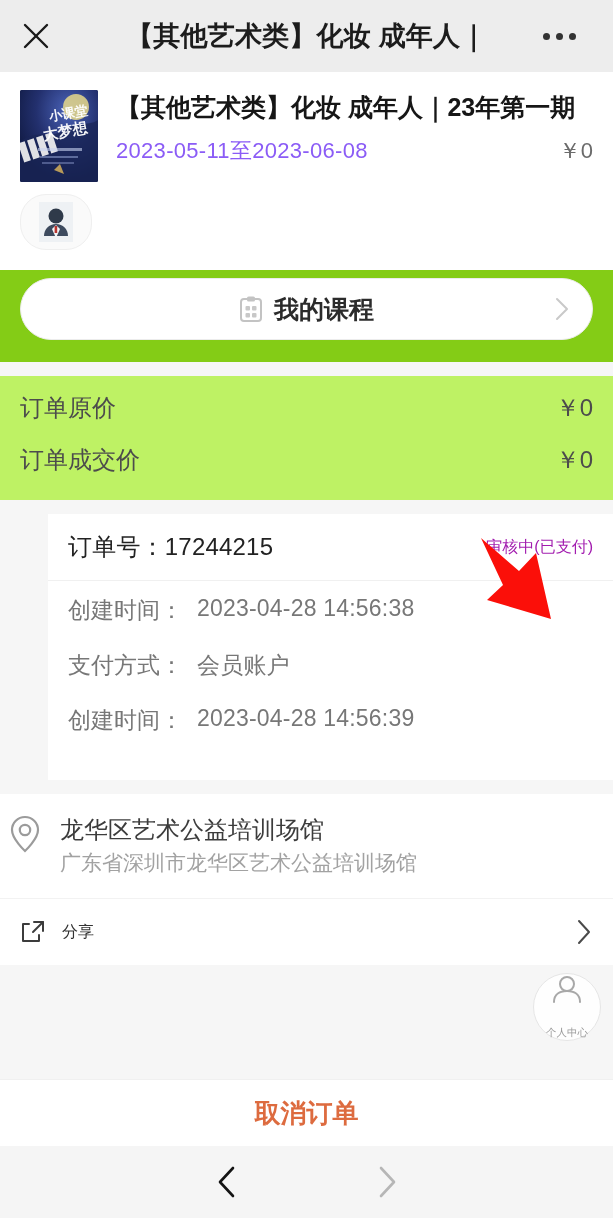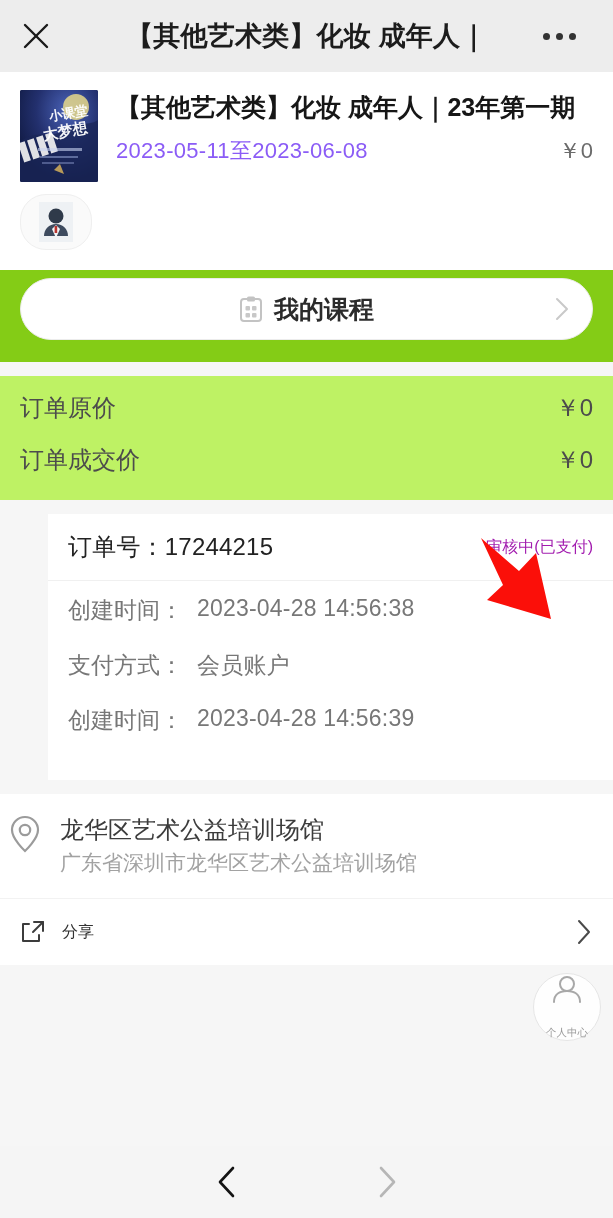--- a/index.html
+++ b/index.html
@@ -478,20 +478,23 @@
   <div class="filler">
     <div class="fab">
       <svg width="34" height="30" viewBox="0 0 34 30">
         <circle cx="17" cy="10" r="7" fill="none" stroke="#a8a8a8" stroke-width="2"></circle>
         <path d="M4 28 C4 20 10 17 17 17 C24 17 30 20 30 28" fill="none" stroke="#a8a8a8" stroke-width="2" stroke-linecap="round"></path>
       </svg>
       <span class="fab-label">个人中心</span>
     </div>
   </div>
 
+  <div class="action-bar">
+    <span class="action-label">取消订单</span>
+  </div>
 
   <div class="browser-nav">
     <div class="bn-btn">
       <svg width="28" height="40" viewBox="0 0 28 40">
         <polyline points="20,6 7,20 20,34" fill="none" stroke="#141414" stroke-width="2.6" stroke-linecap="round" stroke-linejoin="round"></polyline>
       </svg>
     </div>
     <div class="bn-btn">
       <svg width="28" height="40" viewBox="0 0 28 40">
         <polyline points="8,6 21,20 8,34" fill="none" stroke="#b6b6b6" stroke-width="2.6" stroke-linecap="round" stroke-linejoin="round"></polyline>

